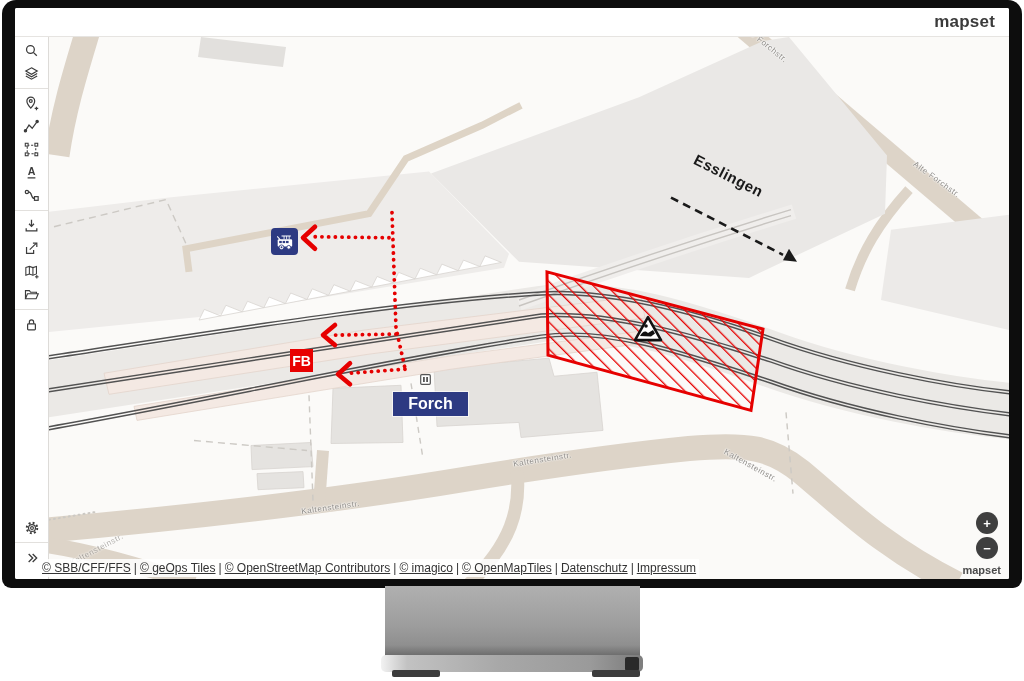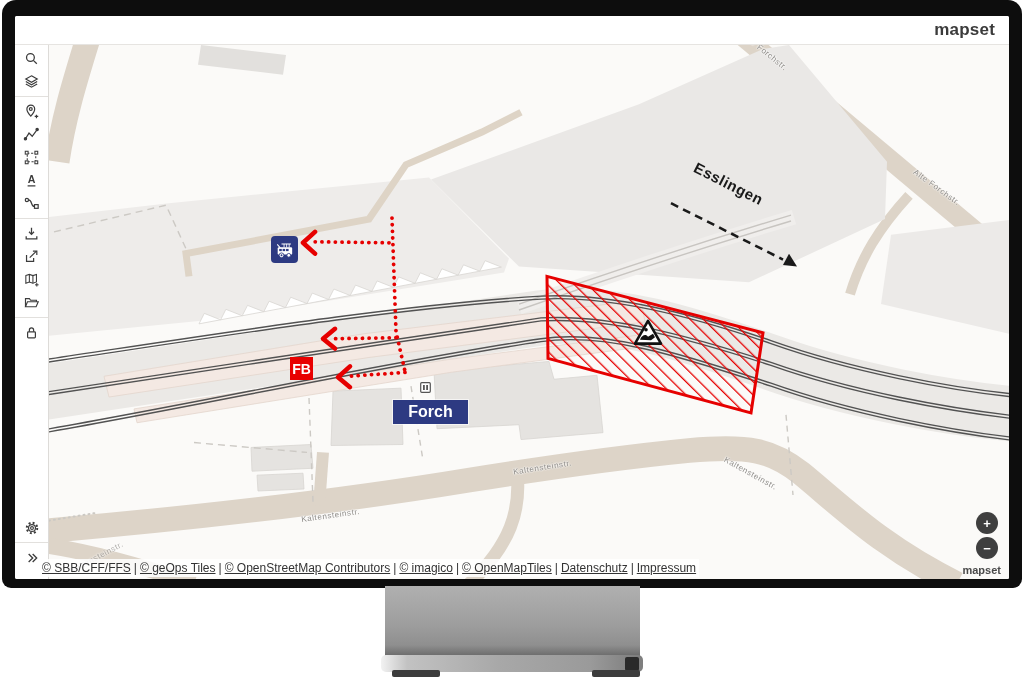--- a/index.html
+++ b/index.html
@@ -1,20 +1,20 @@
 <!DOCTYPE html>
 <html><head>
 <meta charset="utf-8">
 <style>
   html,body{margin:0;padding:0;background:#fff;}
   .stage{position:relative;width:1024px;height:681px;background:#fff;overflow:hidden;
          font-family:"Liberation Sans","DejaVu Sans",sans-serif;}
   
   .monitor{position:absolute;left:2px;top:0;width:1020px;height:588px;background:#0d0d0d;
-           border-radius:14px 14px 9px 9px;padding:16px 13px 9px 13px;box-sizing:border-box;}
+           border-radius:14px 14px 9px 9px;padding:8px 13px 9px 13px;box-sizing:border-box;}
   .screen{position:relative;width:100%;height:100%;background:#fff;overflow:hidden;border-radius:2px;
           display:flex;flex-direction:column;}
   .stand-neck{position:absolute;left:385px;top:586px;width:255px;height:72px;
               background:linear-gradient(180deg,#b0b0b0 0%,#9d9d9d 55%,#8f8f8f 82%,#6e6e6e 96%,#5f5f5f 100%);}
   .stand-base{position:absolute;left:381px;top:655px;width:262px;height:17px;border-radius:5px;
               background:linear-gradient(90deg,#f2f2f2 0%,#c2c2c2 10%,#a8a8a8 45%,#9a9a9a 80%,#7f7f7f 97%);}
   .stand-notch{position:absolute;left:625px;top:657px;width:14px;height:14px;background:#2a2a2a;border-radius:2px;}
   .stand-foot{position:absolute;top:670px;height:7px;width:48px;background:#3c3c3c;border-radius:2px;}
   .foot-l{left:392px;} .foot-r{left:592px;}
   

